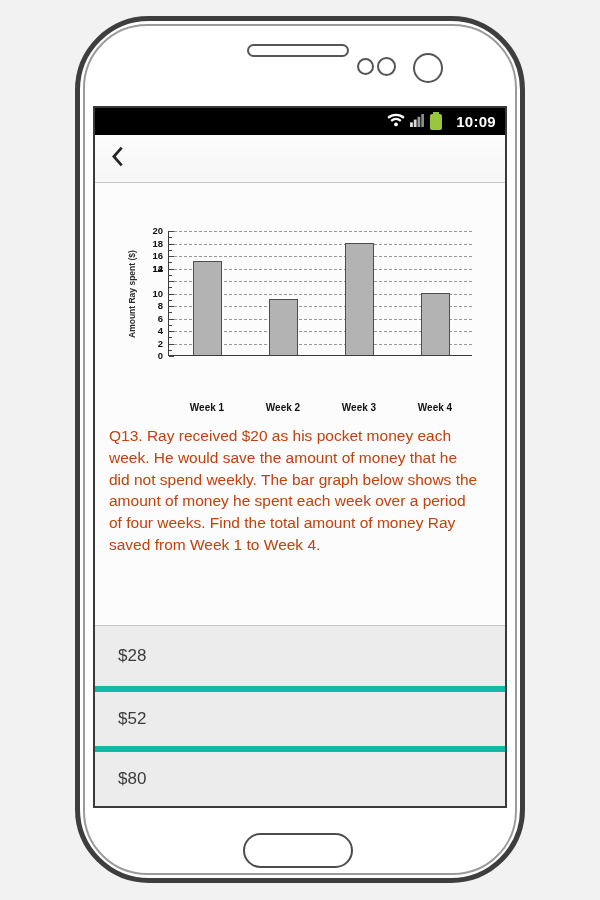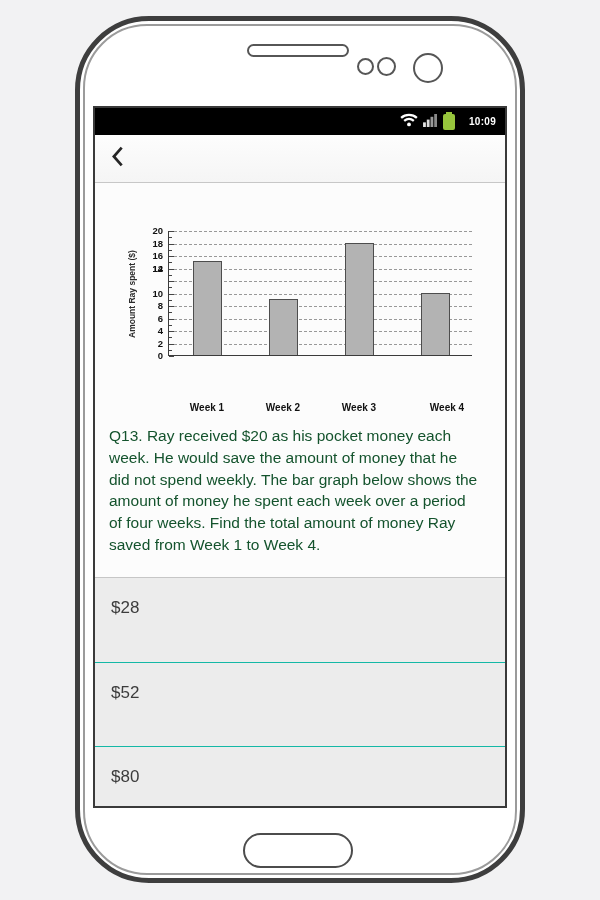--- a/index.html
+++ b/index.html
@@ -22,21 +22,21 @@
               border:2.5px solid #4c4c4c; border-radius:18px; background:#fff; cursor:pointer; }
 
   .screen { position:absolute; left:13px; top:85px; width:414px; height:702px;
             border:2px solid #3a3a3a; background:#fcfcfc; display:flex; flex-direction:column; overflow:hidden; }
 
   
   .statusbar { height:27px; background:#000; display:flex; align-items:center;
                justify-content:flex-end; gap:5px; padding-right:9px; flex:0 0 auto; }
   .battery { position:relative; width:12px; height:16px; background:#97c53c; border-radius:2px; }
   .battery::before { content:""; position:absolute; top:-2px; left:3px; width:6px; height:2px; background:#97c53c; }
-  .sb-time { color:#fff; font-size:10px; font-weight:bold; letter-spacing:.3px; margin-left:9px; }
+  .sb-time { color:#fff; font-size:15px; font-weight:bold; letter-spacing:.3px; margin-left:9px; }
 
   
   .appbar { height:48px; flex:0 0 auto; background:linear-gradient(#fdfdfd,#f5f5f5);
             border-bottom:1px solid #c7c7c7; display:flex; align-items:center; }
   .back { width:44px; height:100%; display:flex; align-items:center; justify-content:center; cursor:pointer; }
   .appbar-title { flex:1; text-align:center; font-size:17px; font-weight:bold; color:#1d1d1d; padding-right:14px; }
 
   
   .content { flex:1 1 auto; background:#fcfcfc; overflow:hidden; }
 
@@ -48,27 +48,27 @@
   .plot { position:absolute; left:73px; top:48px; width:304px; height:125px;
           border-left:1.5px solid #3b3b3b; border-bottom:1.5px solid #3b3b3b; }
   .gridline { position:absolute; left:0; width:100%; height:0; border-top:1px dashed #999; }
   .ytick-label { position:absolute; right:calc(100% + 6px); width:24px; text-align:right;
                  font-size:9.5px; font-weight:bold; color:#111; line-height:12px; }
   .ytick-mark  { position:absolute; height:0; border-top:1.2px solid #444; }
   .bar { position:absolute; bottom:0; }
   .xlabel { position:absolute; top:calc(100% + 7px); text-align:center;
             font-size:10px; font-weight:bold; color:#111;margin-top:40px; }
 
-  .question { font-size:15.5px; line-height:21.8px; color:#14532d; margin:4px 24px 0 14px; }
+  .question { font-size:15.5px; line-height:21.8px; color:#c2410c; margin:4px 24px 0 14px; }
 
   
   .options { flex:0 0 auto; border-top:1px solid #c6c6c6; background:#ececec; }
-  .option { height:60px; display:flex; align-items:center; padding-left:16px;
+  .option { height:60px; display:flex; align-items:center; padding-left:23px;
             font-size:17px; color:#3c3c3c; background:#ececec; cursor:pointer; }
-  .option + .option { border-top:1px solid #14b8a6;margin-top:24px; }
+  .option + .option { border-top:6px solid #14b8a6; }
 </style>
 </head>
 <body>
 
 <div class="phone">
   <div class="bezel-line"></div>
   <div class="speaker"></div>
   <div class="sensor-1"></div>
   <div class="sensor-2"></div>
   <div class="camera"></div>
@@ -151,21 +151,21 @@
             <div class="ytick-mark" style="left: 0px; width: 3px; top: 31.25px;"></div>
             <div class="ytick-mark" style="left: 0px; width: 3px; top: 18.75px;"></div>
             <div class="ytick-mark" style="left: 0px; width: 3px; top: 6.25px;"></div>
             <div class="bar" style="left: 23.5px; width: 29px; height: 93.75px; background: rgb(179, 179, 179); border-top: 1.5px solid rgb(77, 77, 77); border-right: 1.5px solid rgb(77, 77, 77); border-bottom: none; border-left: 1.5px solid rgb(77, 77, 77); border-image: initial;"></div>
             <div class="xlabel" style="left: 0px; width: 76px;">Week 1</div>
             <div class="bar" style="left: 99.5px; width: 29px; height: 56.25px; background: rgb(179, 179, 179); border-top: 1.5px solid rgb(77, 77, 77); border-right: 1.5px solid rgb(77, 77, 77); border-bottom: none; border-left: 1.5px solid rgb(77, 77, 77); border-image: initial;"></div>
             <div class="xlabel" style="left: 76px; width: 76px;">Week 2</div>
             <div class="bar" style="left: 175.5px; width: 29px; height: 112.5px; background: rgb(179, 179, 179); border-top: 1.5px solid rgb(77, 77, 77); border-right: 1.5px solid rgb(77, 77, 77); border-bottom: none; border-left: 1.5px solid rgb(77, 77, 77); border-image: initial;"></div>
             <div class="xlabel" style="left: 152px; width: 76px;">Week 3</div>
             <div class="bar" style="left: 251.5px; width: 29px; height: 62.5px; background: rgb(179, 179, 179); border-top: 1.5px solid rgb(77, 77, 77); border-right: 1.5px solid rgb(77, 77, 77); border-bottom: none; border-left: 1.5px solid rgb(77, 77, 77); border-image: initial;"></div>
-            <div class="xlabel" style="left: 240px; width: 76px;">Week 4</div>
+            <div class="xlabel" style="left: 228px; width: 76px;">Week 4</div>
           </div>
       </div>
       <p class="question">Q13. Ray received $20 as his pocket money each week. He would save the amount of money that he did not spend weekly. The bar graph below shows the amount of money he spent each week over a period of four weeks. Find the total amount of money Ray saved from Week 1 to Week 4.</p>
     </div>
 
     <div class="options">
       <div class="option">
         <span>$28</span>
       </div>
       <div class="option">

